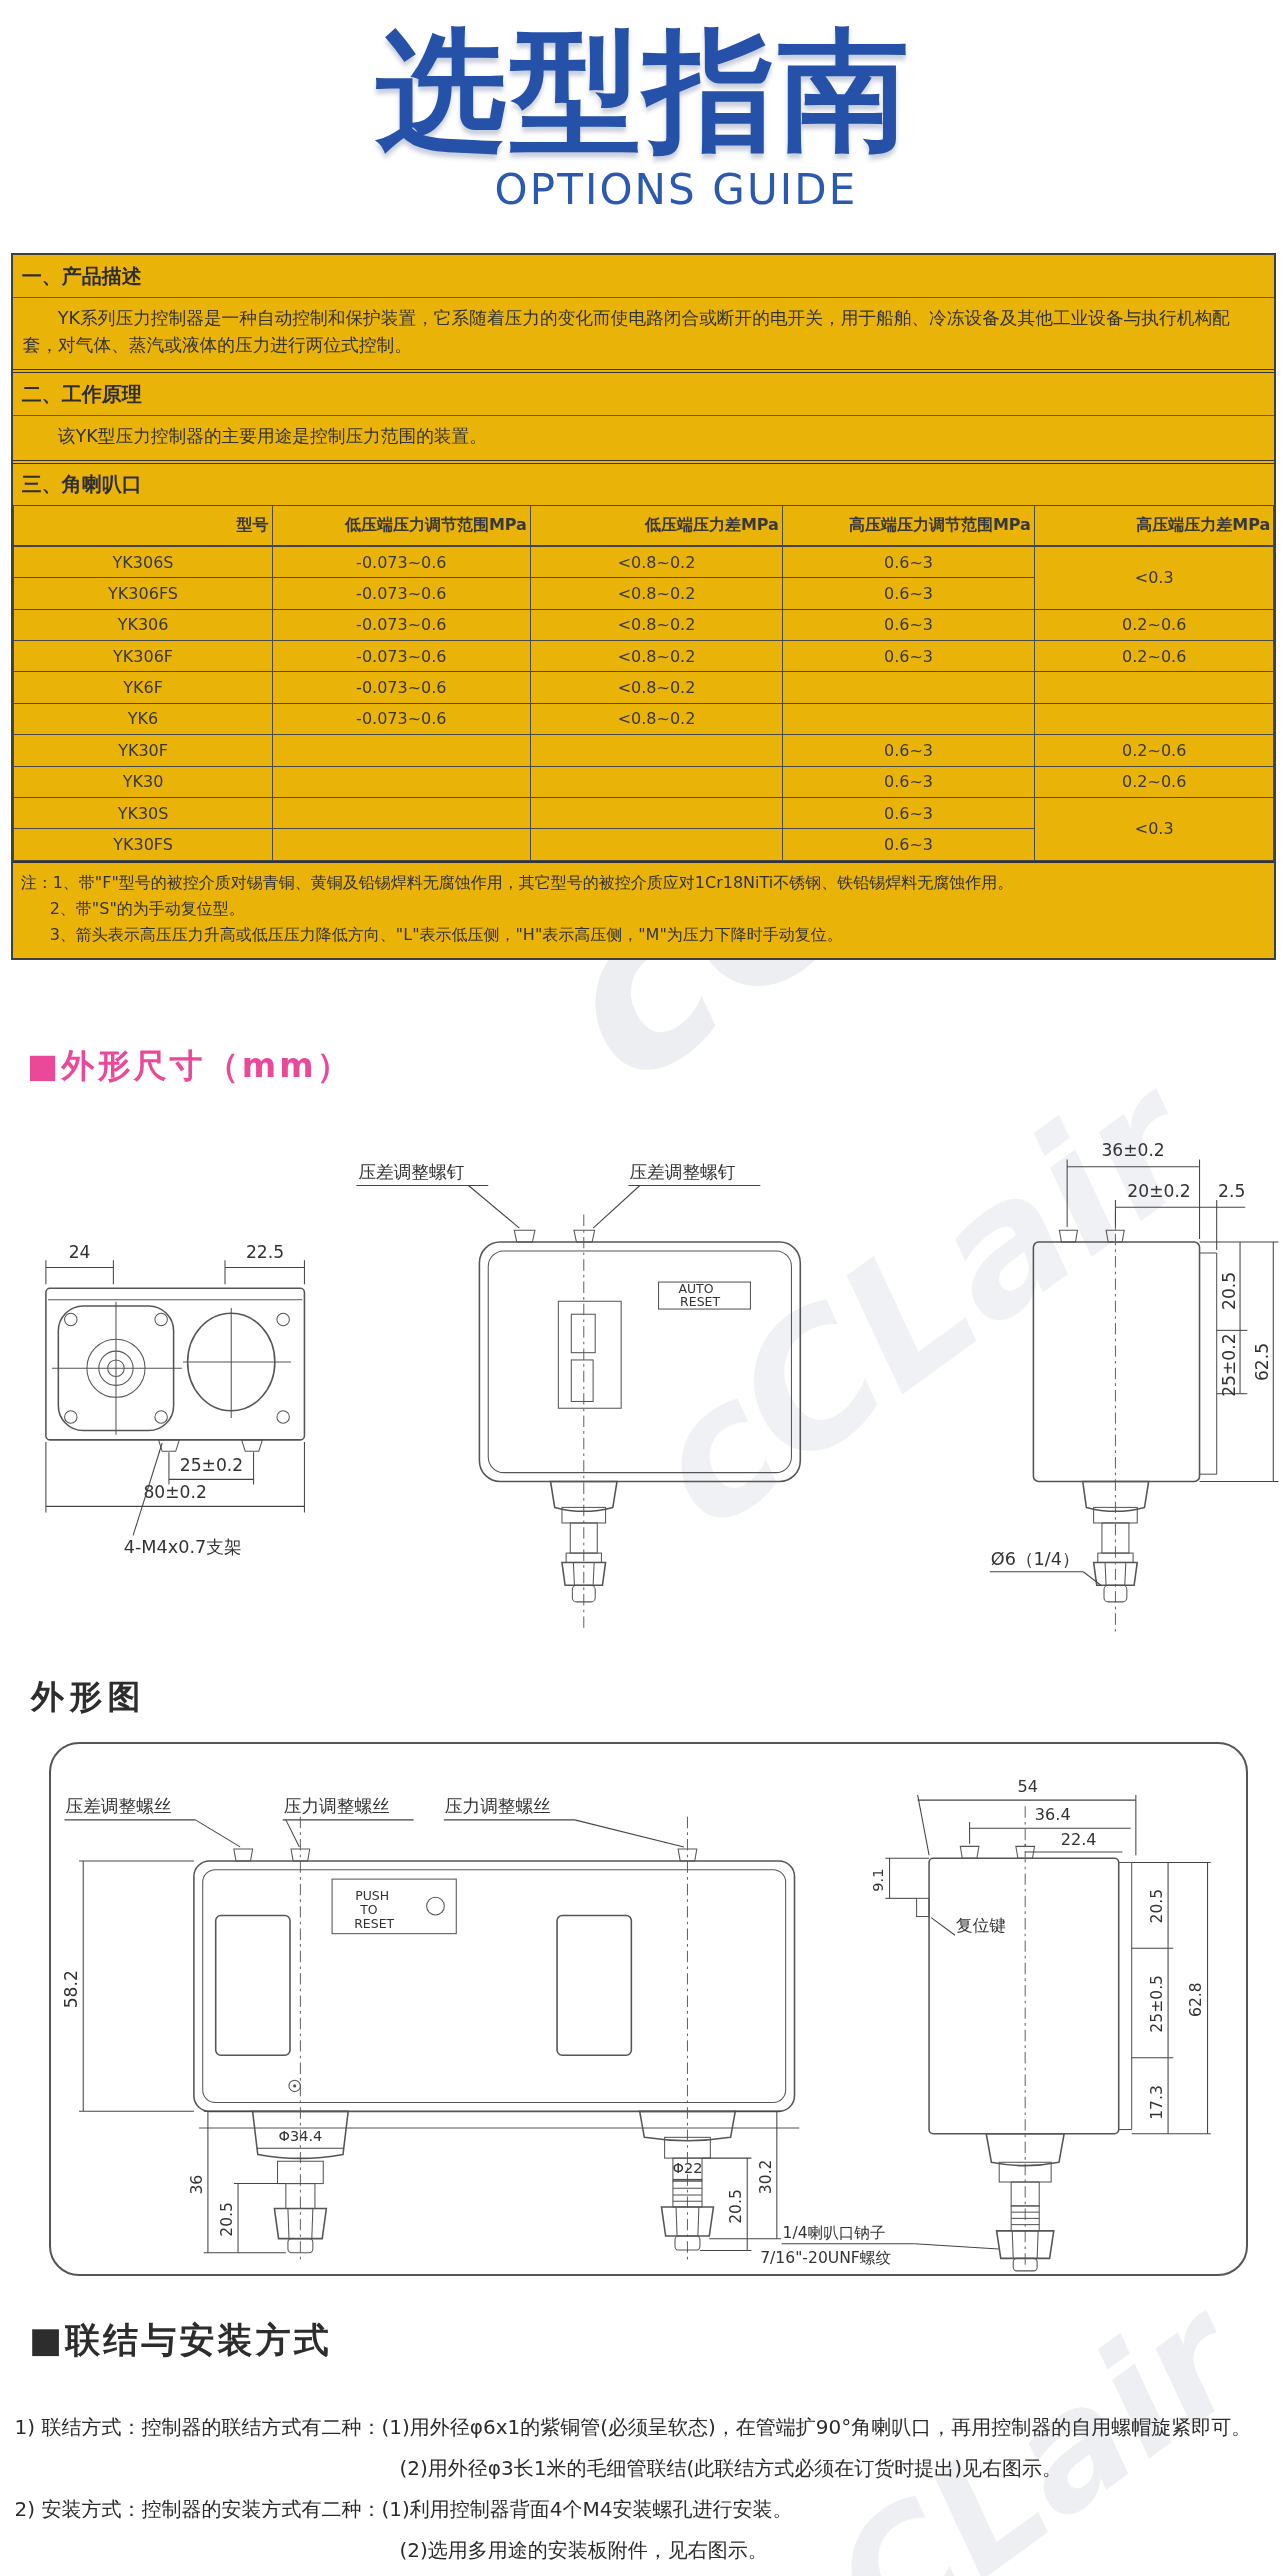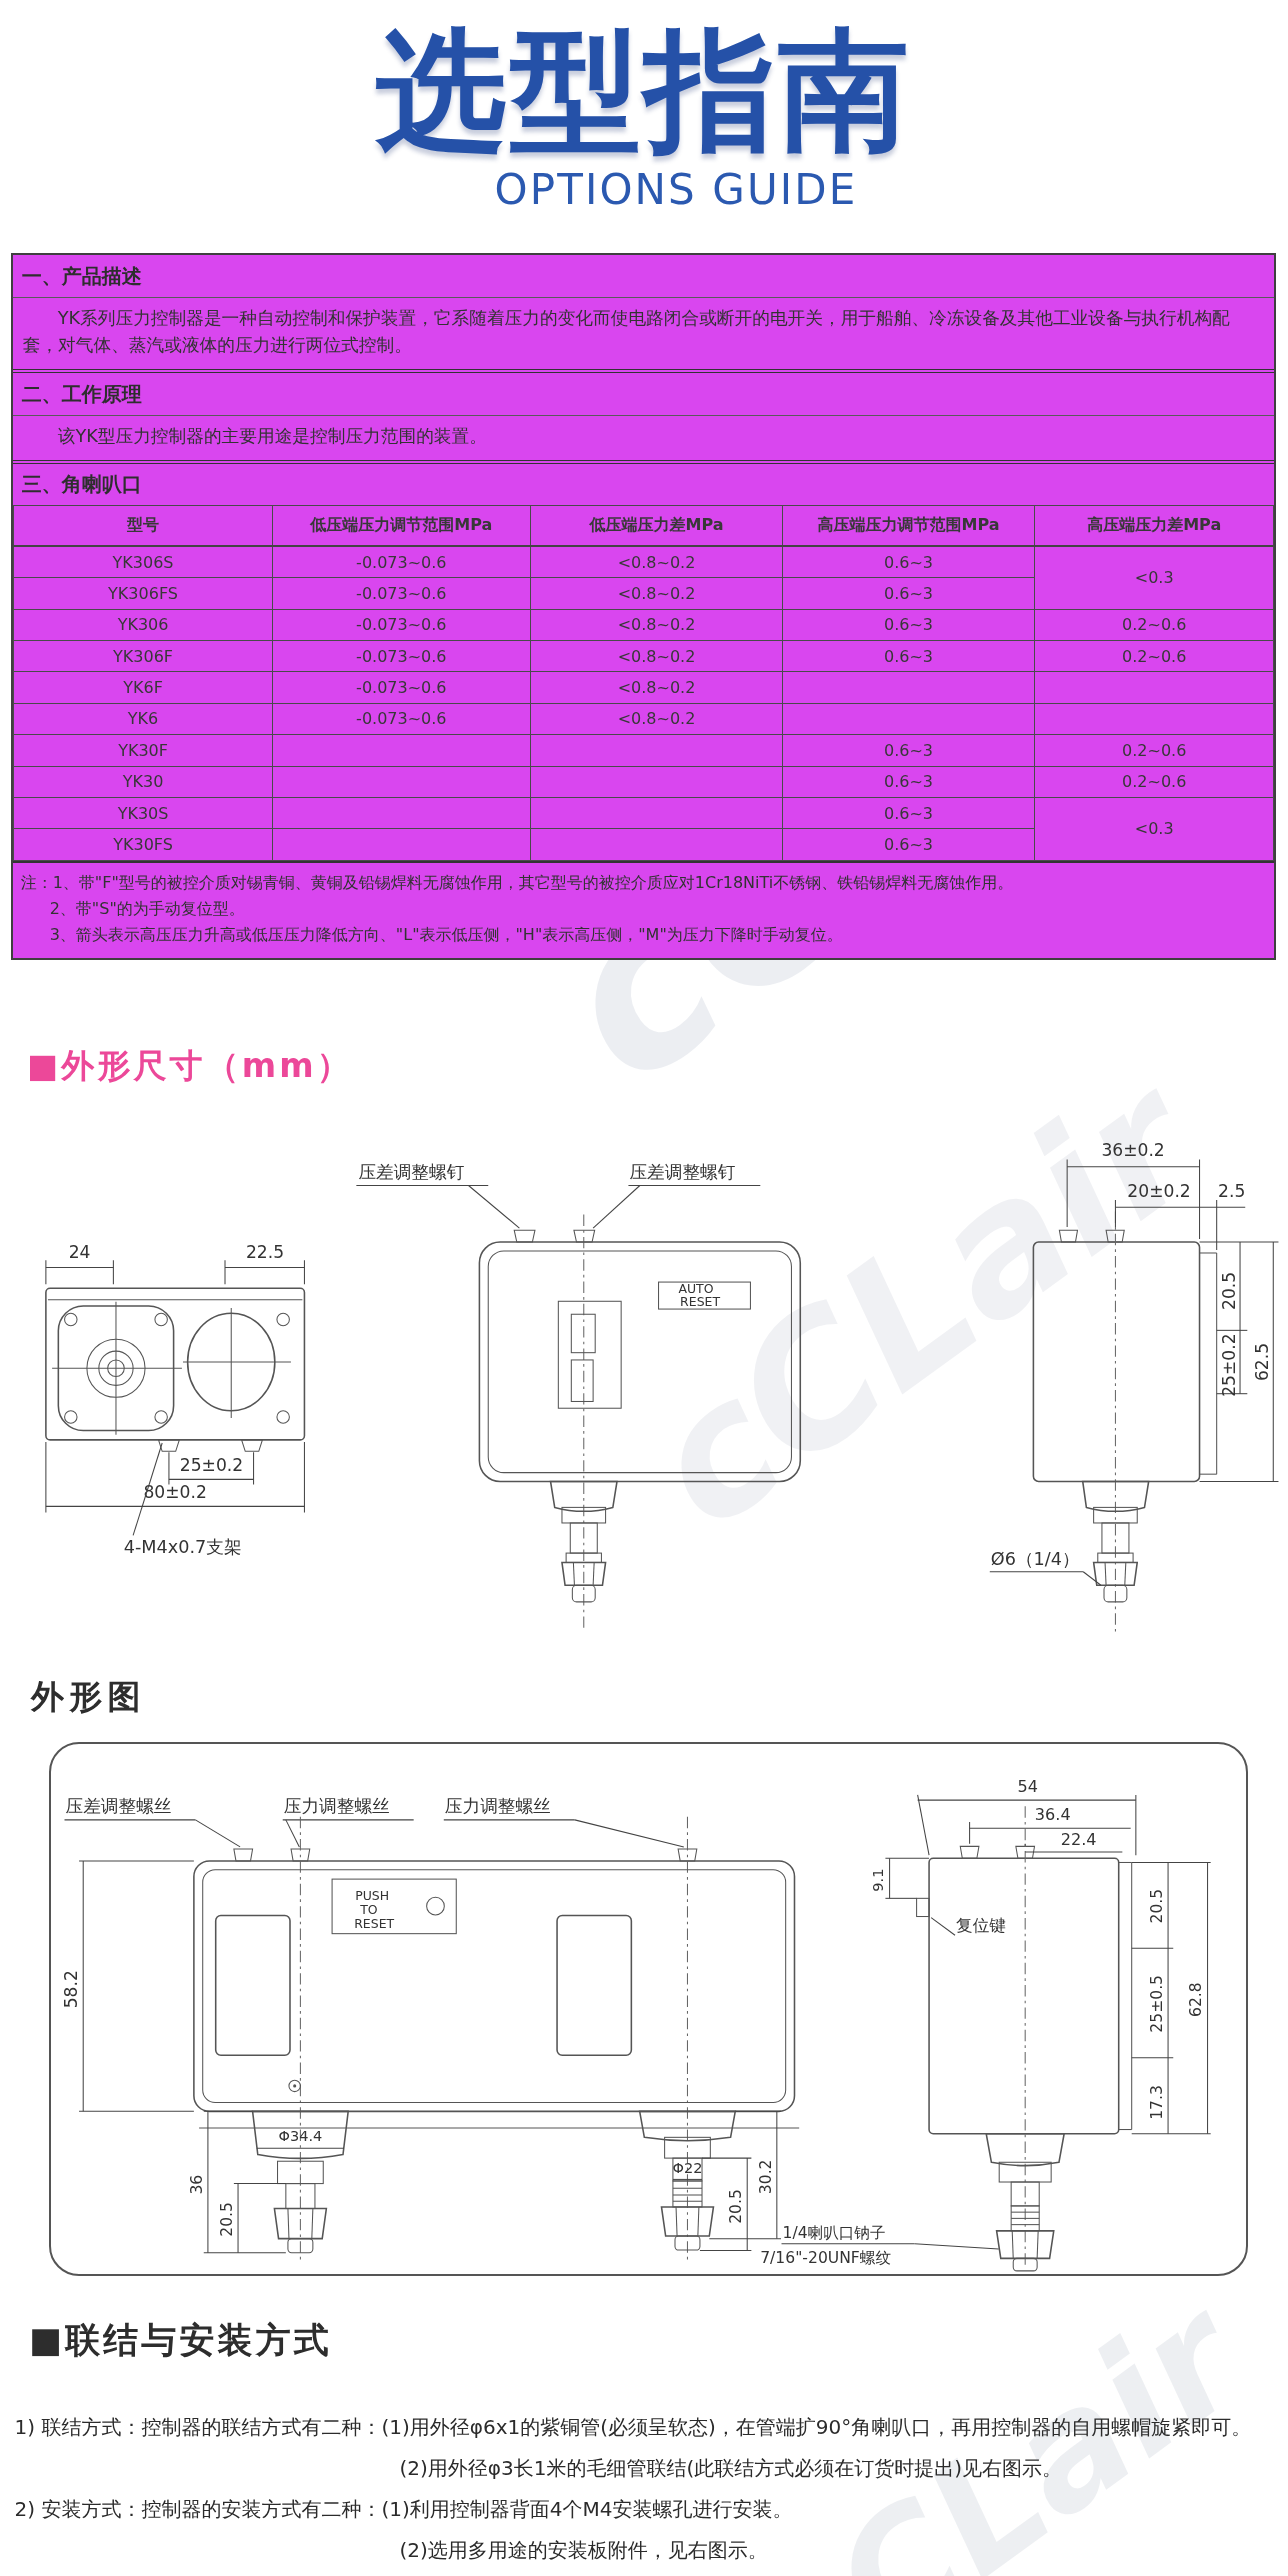--- a/index.html
+++ b/index.html
@@ -5,27 +5,27 @@
   html,body{margin:0;padding:0;background:#fff;}
   #page{position:relative;width:1288px;height:2576px;background:#ffffff;overflow:hidden;
         font-family:"DejaVu Sans","Liberation Sans",sans-serif;color:#2a2a2a;}
   
   .main-title{position:absolute;top:22px;left:0;width:100%;text-align:center;
       font-size:131px;font-weight:900;letter-spacing:3.1px;color:#2551a8;
       text-shadow:0 5.2px 4.2px rgba(40,60,120,.25);line-height:1.05;}
   .sub-title{position:absolute;top:165px;left:0;width:100%;text-align:center;
       font-size:42px;font-weight:400;letter-spacing:2.1px;color:#2b59b0;padding-left:32px;}
   
-  .box{position:absolute;left:11.4px;top:253px;width:1261px;border:2.1px solid #3f3f3f;background:#d946ef;}
+  .box{position:absolute;left:11.4px;top:253px;width:1261px;border:2.1px solid #3f3f3f;background:#eab308;}
   .sec-title{font-size:20px;font-weight:700;color:#2e2e2e;padding:7.8px 8.3px 6.8px;border-bottom:1.6px solid #5a5a5a;}
   .sec-body{font-size:17.7px;color:#333;padding:7.3px 9.3px 9.3px;line-height:1.55;border-bottom:4.2px double #333;}
   .sec-body p{margin:0;text-indent:35px;}
   .spec{width:100%;border-collapse:collapse;}
   .spec th,.spec td{border:1px solid #4a4a4a;font-size:16px;color:#383838;text-align:center;vertical-align:middle;}
-  .spec th{font-weight:600;padding:8.8px 3.1px;border-bottom:2.6px double #444;}
+  .spec th{font-weight:600;padding:8.8px 3.1px;border-bottom:2.6px double #444;text-align:right;}
   .spec td{padding:5.7px 3.1px;height:17.7px;}
   .notes{font-size:16px;color:#333;line-height:1.62;padding:7.3px 7.3px 10.4px;border-top:2.1px solid #333;}
   .notes div{white-space:nowrap;}
   .note-sub{margin-left:29px;}
   
   .h-dim{position:absolute;left:27px;top:1044px;font-size:33px;font-weight:700;color:#ec4899;letter-spacing:3.1px;}
   .h-outline{position:absolute;left:31px;top:1675px;font-size:33px;font-weight:700;color:#2d2d2d;letter-spacing:5.2px;}
   .h-mount{position:absolute;left:29px;top:2317px;font-size:35px;font-weight:700;color:#2d2d2d;letter-spacing:3.1px;}
   
   .svg1{position:absolute;left:0;top:1091px;}

